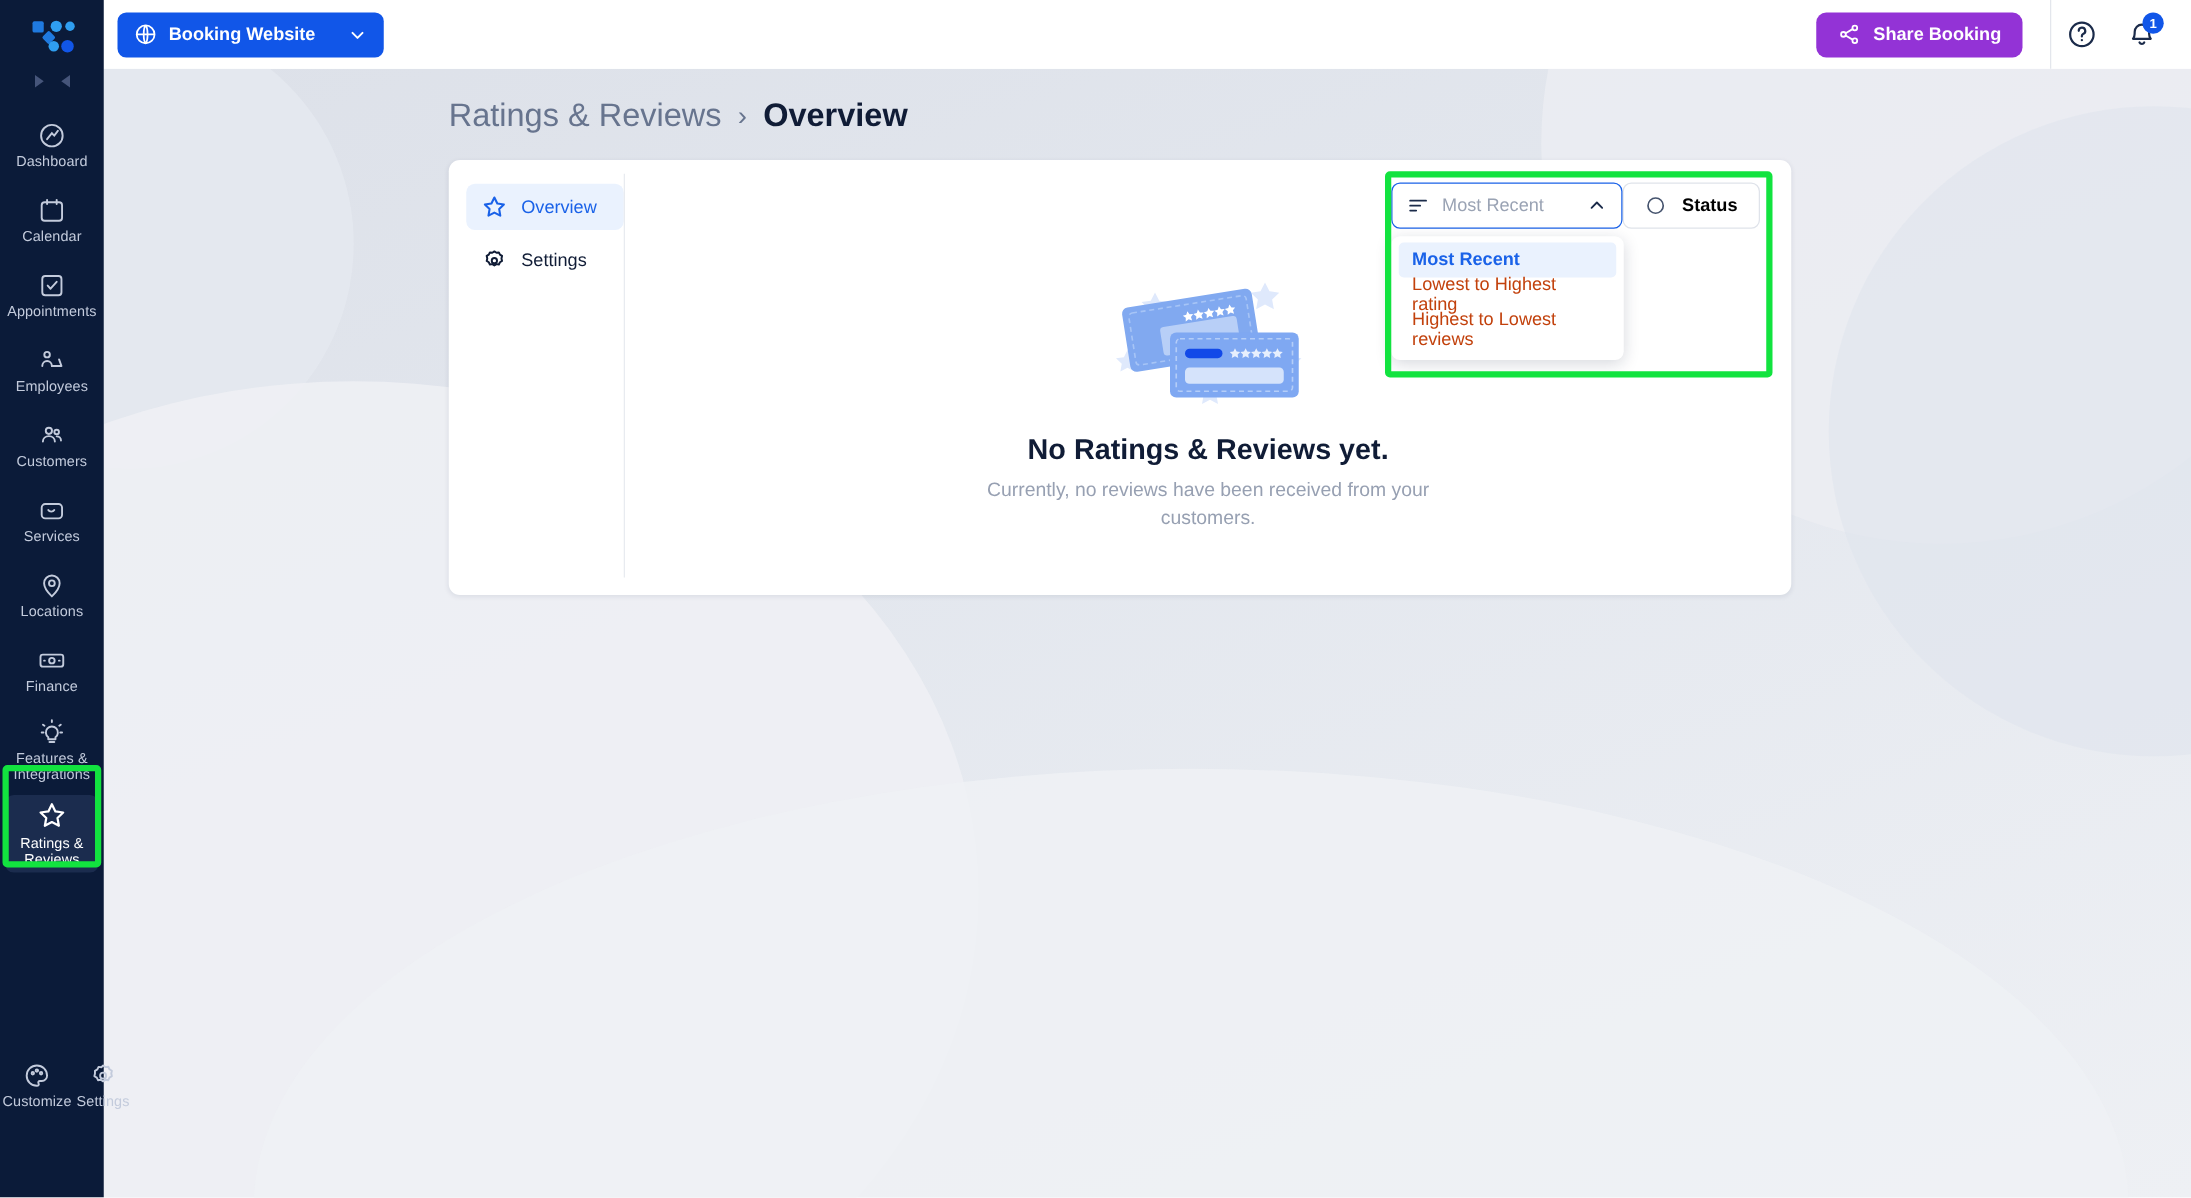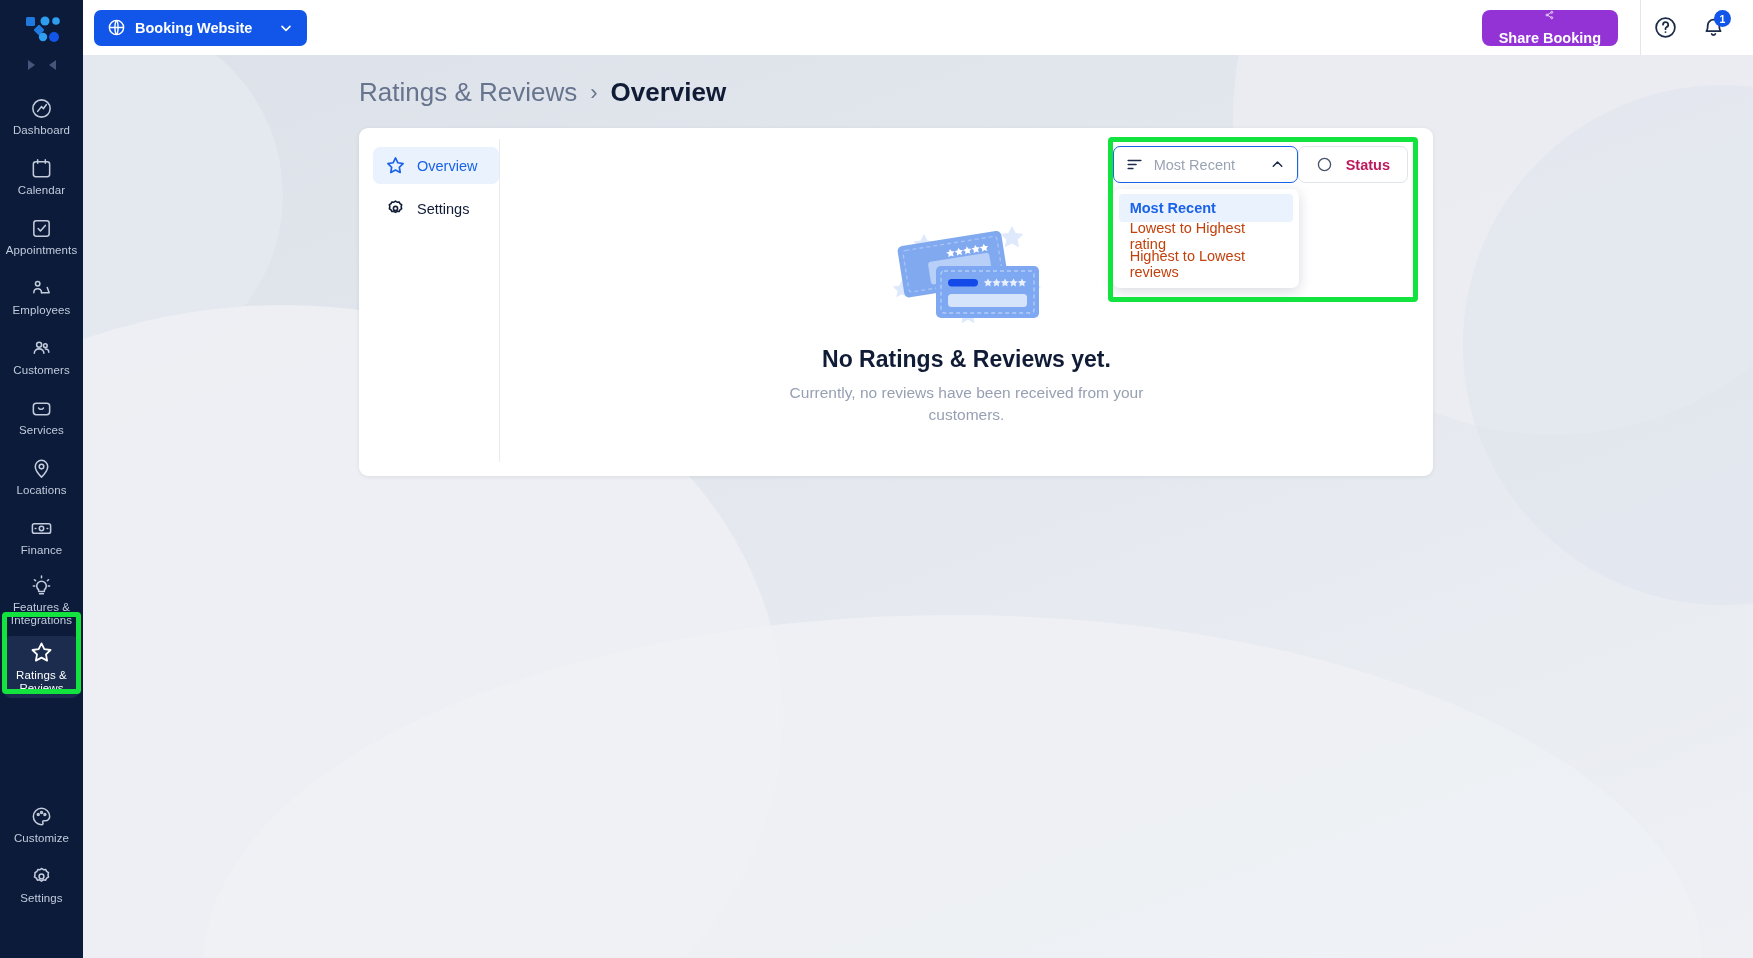--- a/index.html
+++ b/index.html
@@ -40,21 +40,21 @@
     cursor: pointer; padding: 4px 2px;
   }
   .nav-item .nav-label {
     font-size: 11.5px; line-height: 12.5px; text-align: center; margin-top: 4px;
     letter-spacing: .1px; color: #c3cbdc;
   }
   .nav-item.active { background: #1b2c4e; }
   .nav-item.active .nav-label { color: #ffffff; }
   .nav-item svg { display: block; }
 
-  .nav-bottom { margin-top: auto; width: 83px; display: flex; flex-direction: column; align-items: center; padding-bottom: 40px; }
+  .nav-bottom { margin-top: auto; width: 83px; display: flex; flex-direction: row; align-items: center; padding-bottom: 56px; }
 
   
   .hl-box { position: absolute; border: 5px solid #12e33f; border-radius: 4px; z-index: 60; pointer-events: none; }
   #hl-sidebar { left: 2px; top: 612px; width: 79px; height: 82px; }
   #hl-dropdown { left: 1108px; top: 137px; width: 310px; height: 165px; }
 
   
   .topbar {
     position: absolute; left: 83px; top: 0; width: 1670px; height: 55px;
     background: #ffffff; display: flex; align-items: center;
@@ -68,21 +68,20 @@
     font-size: 14.5px; font-weight: bold; cursor: pointer;
     font-family: "Liberation Sans", sans-serif;
   }
   .booking-btn .chev { margin-left: auto; }
   .topbar-right { margin-left: auto; display: flex; align-items: center; height: 55px; }
   .share-btn {
     height: 36px; background: #9333d6; color: #fff; border: none; border-radius: 8px;
     display: flex; align-items: center; gap: 10px; padding: 0 17px;
     font-size: 14.5px; font-weight: bold; cursor: pointer; margin-right: 22px;
     font-family: "Liberation Sans", sans-serif;
-    flex-direction: column;
   }
   .topbar-divider { width: 1px; height: 55px; background: #e3e6ec; }
   .icon-btn { width: 48px; height: 55px; display: flex; align-items: center; justify-content: center; cursor: pointer; position: relative; }
   .bell-badge {
     position: absolute; top: 10px; right: 6px;
     background: #1156e8; color: #fff; border-radius: 50%;
     width: 17px; height: 17px; font-size: 10.5px; font-weight: bold;
     display: flex; align-items: center; justify-content: center;
   }
 
@@ -144,21 +143,21 @@
   }
   .sort-opt {
     height: 28px; display: flex; align-items: center;
     padding: 0 11px; font-size: 14.5px; color: #c2410c; cursor: pointer;
     margin: 0 6px; border-radius: 4px;
   }
   .sort-opt.selected { background: #eaf2fe; color: #1a62e8; font-weight: bold; }
   .status-btn {
     height: 37px; border: 1.4px solid #dfe3ea; border-radius: 7px; background: #fff;
     display: flex; align-items: center; gap: 13px; padding: 0 17px;
-    font-size: 14.5px; font-weight: bold; color: #be185d; cursor: pointer;
+    font-size: 14.5px; font-weight: bold; color: #000000; cursor: pointer;
     font-family: "Liberation Sans", sans-serif;
   }
 
   
   .empty { position: absolute; left: 0; right: 0; top: 76px; display: flex; flex-direction: column; align-items: center; }
   .empty-illus { width: 170px; height: 122px; position: relative; margin-bottom: 20px; }
   .empty-title { font-size: 23px; font-weight: bold; color: #101c36; margin-bottom: 9px; }
   .empty-sub { font-size: 15.5px; color: #97a0b2; text-align: center; line-height: 22px; width: 360px; }
 </style>
 </head>

